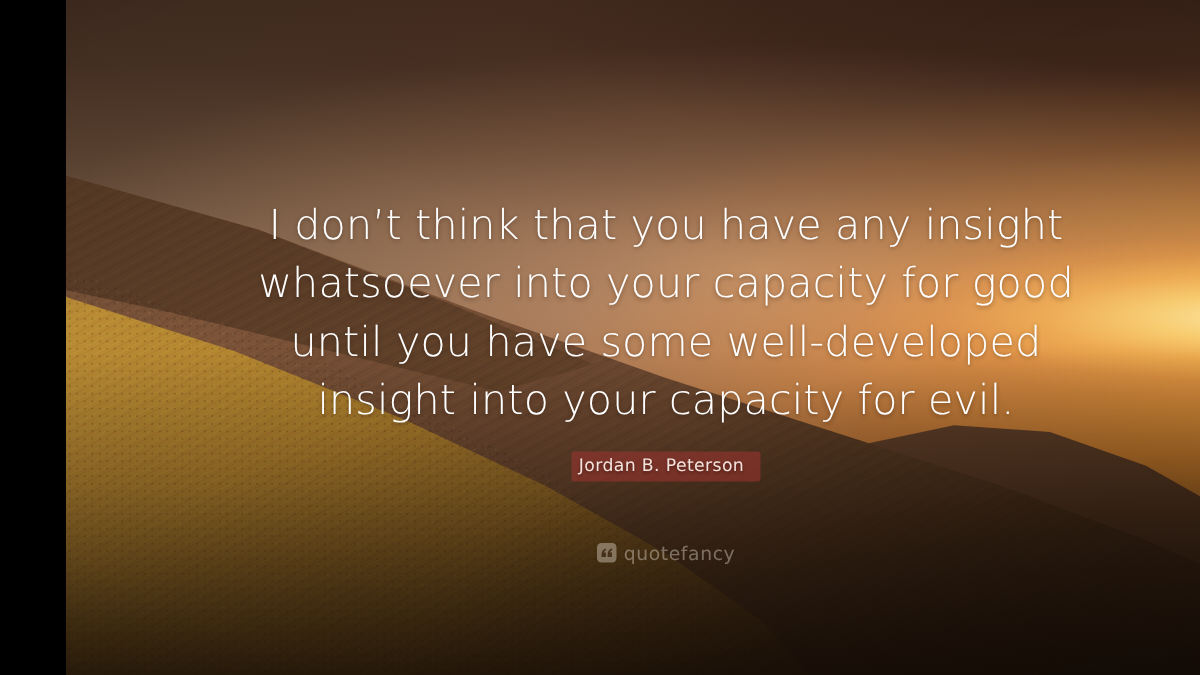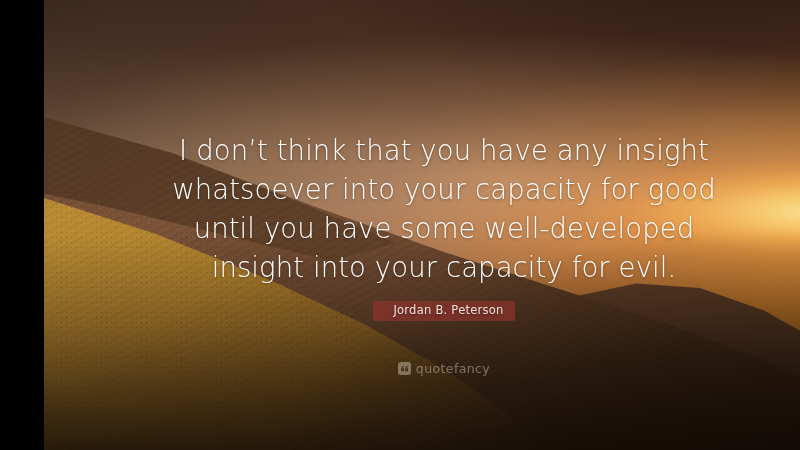--- a/index.html
+++ b/index.html
@@ -208,21 +208,21 @@
   #attribution-wrap {
     position: absolute;
     left: 0;
     right: 0;
     top: 301px;
     display: flex;
     justify-content: center;
   }
   #attribution {
     display: inline-block;
-    padding: 3px 11px 4px 20px;
+    padding: 3px 11px 4px 5px;
     border-radius: 2px;
     background: rgba(150,52,46,0.62);
     color: #f2e3dc;
     font-family: "DejaVu Sans", sans-serif;
     font-weight: 400;
     font-size: 11.5px;
     letter-spacing: 0.25px;
     line-height: 13px;
     text-shadow: 0 1px 2px rgba(30,10,6,0.45);
   }

